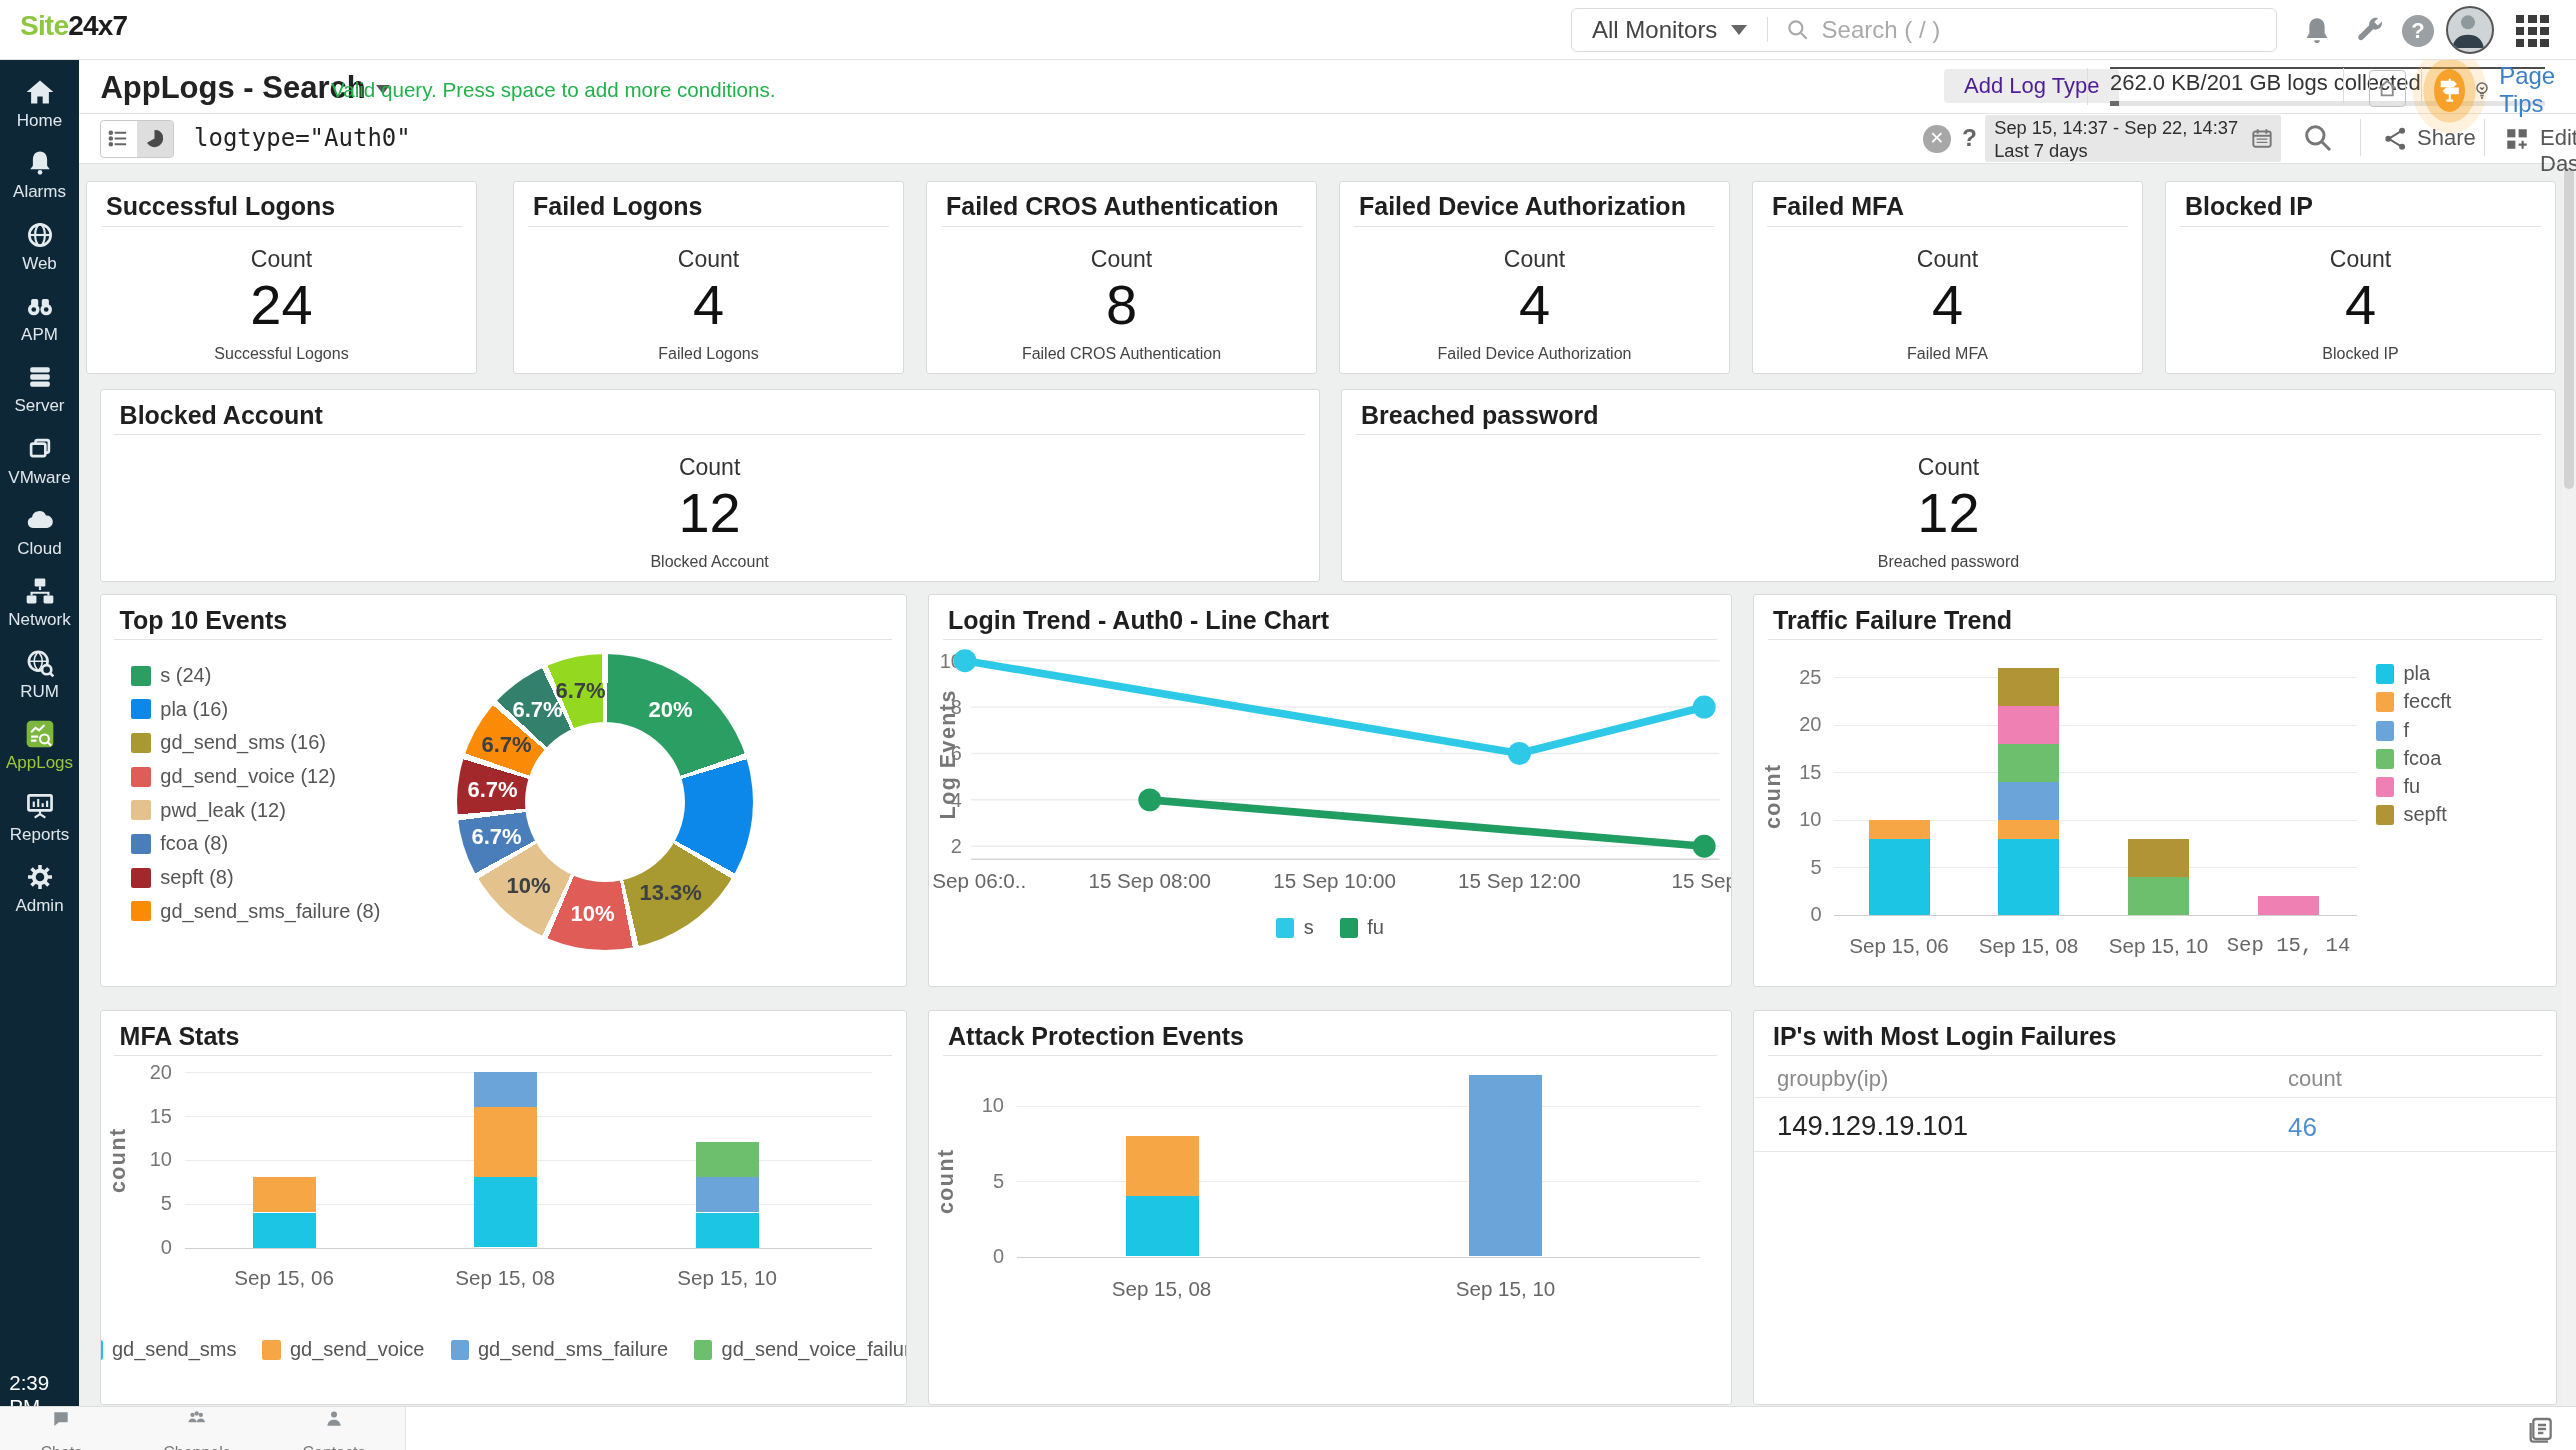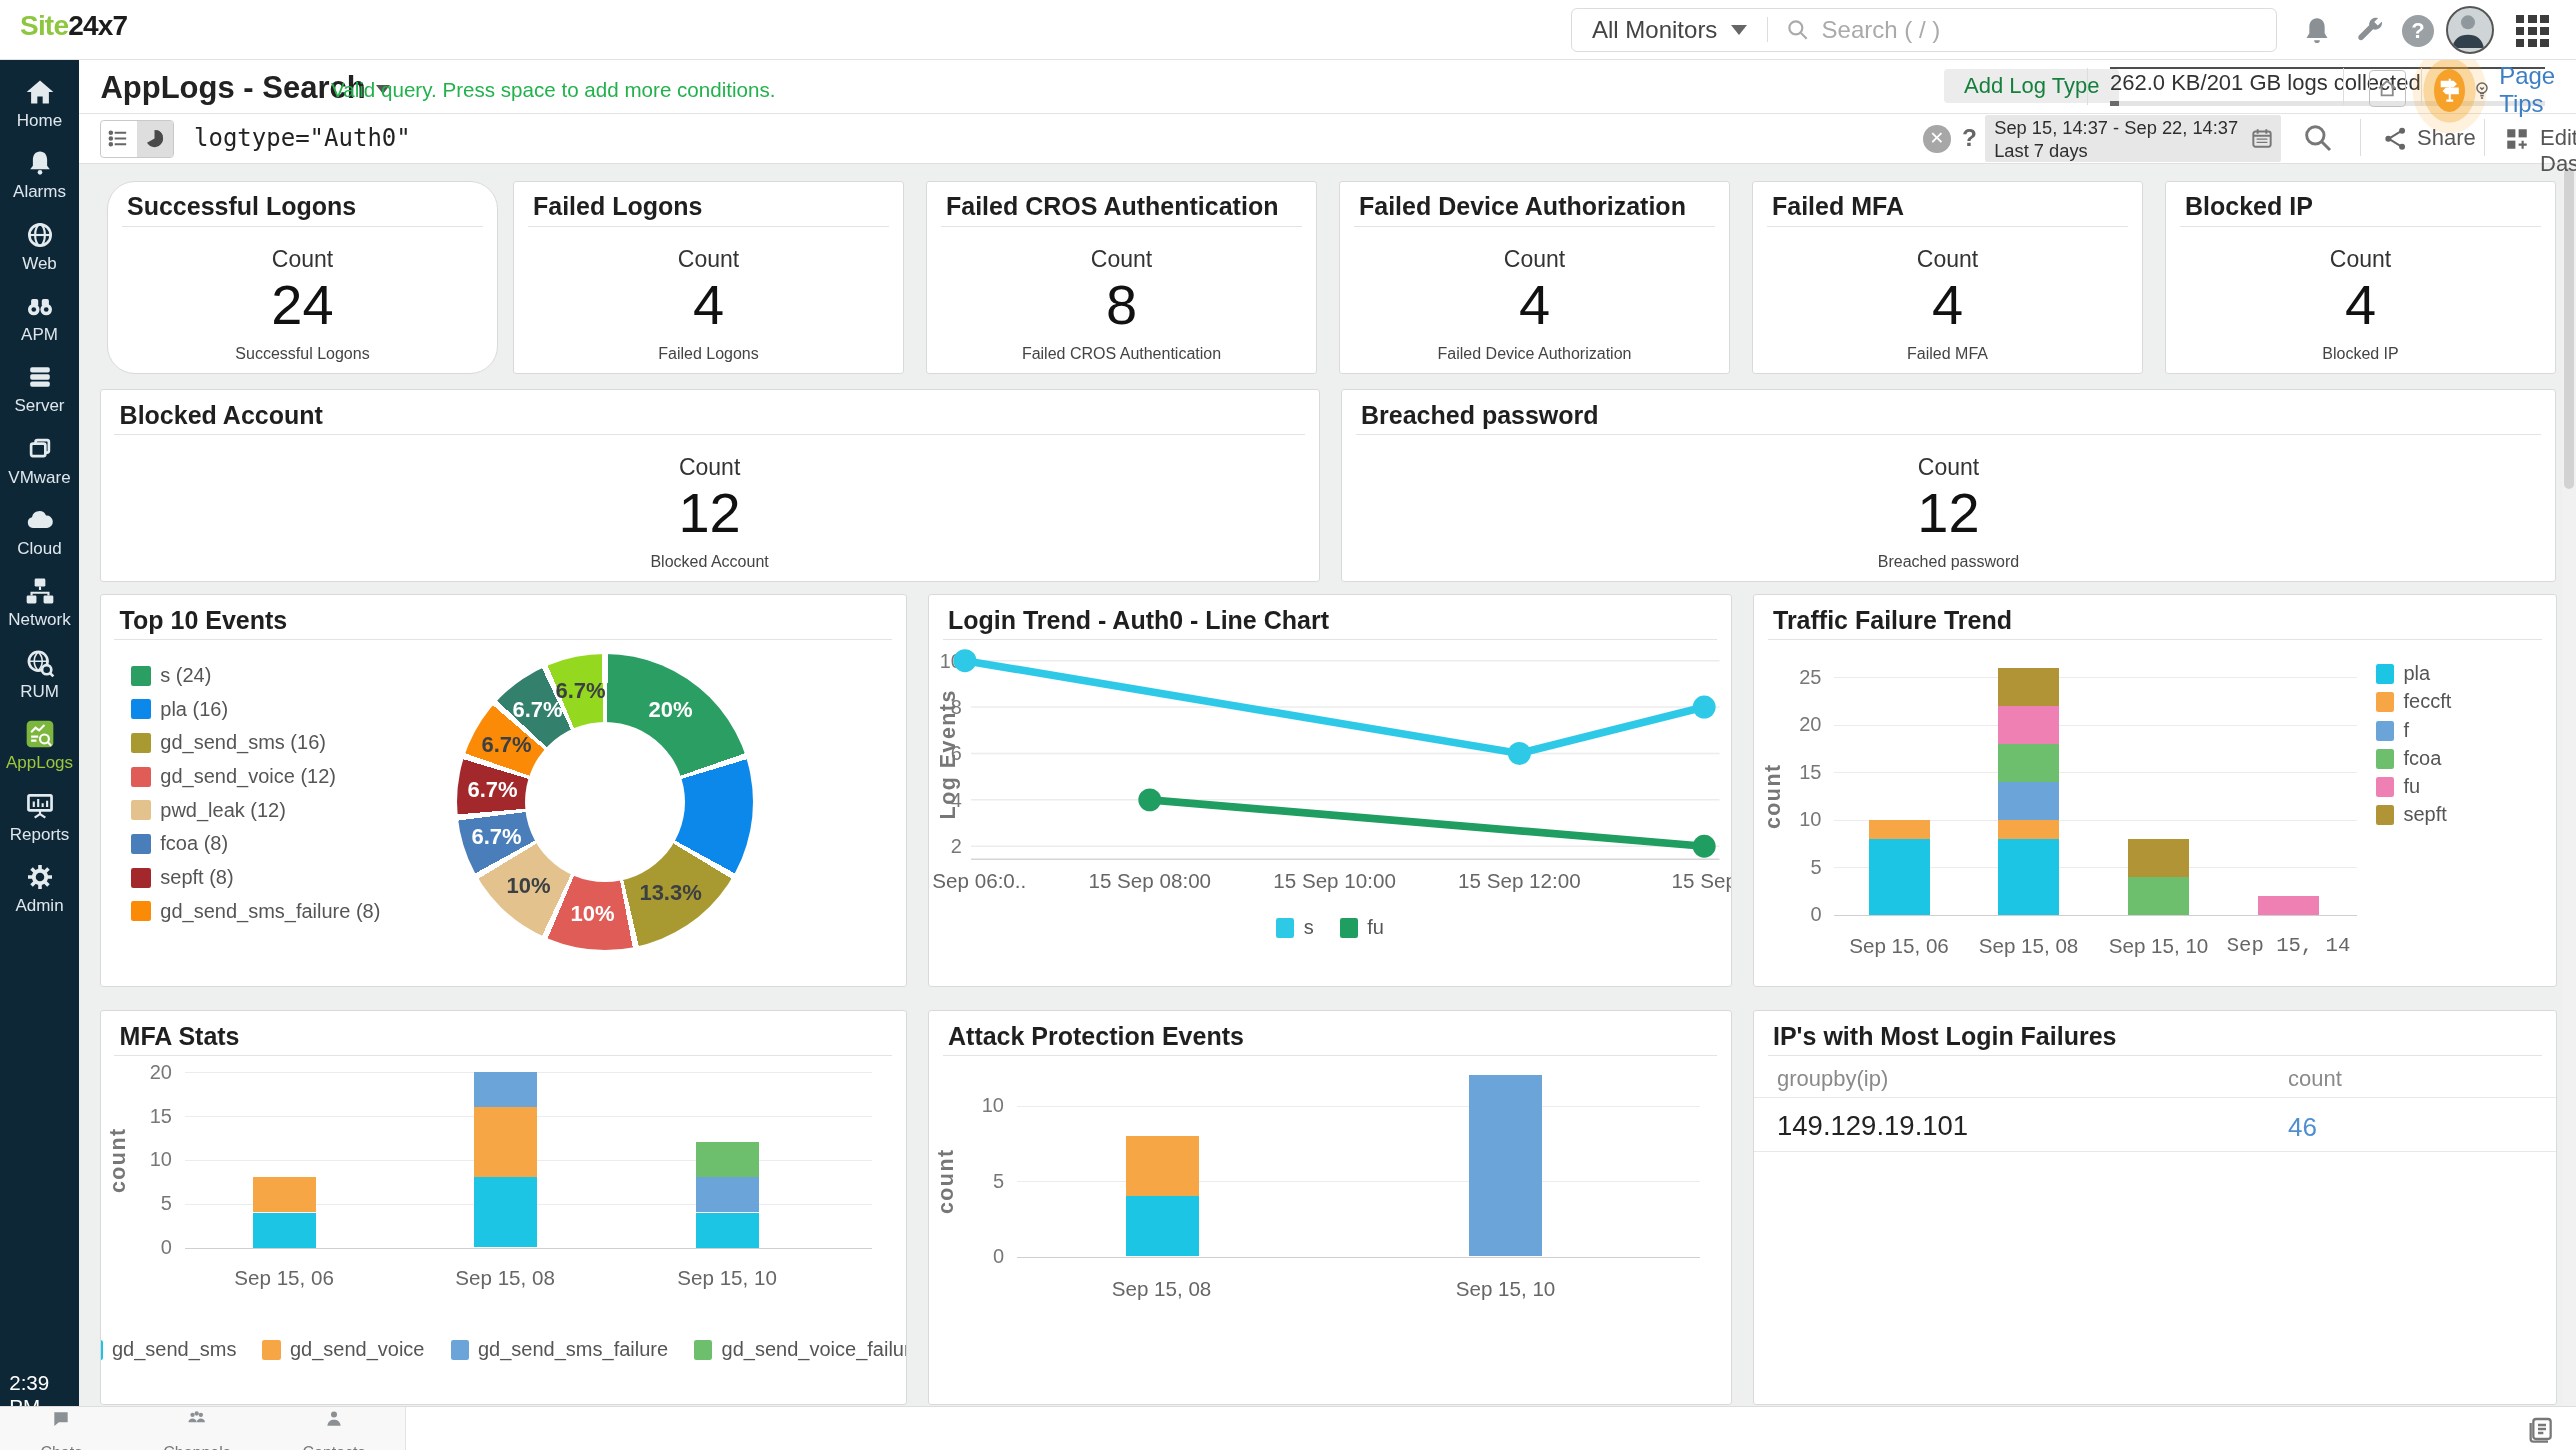--- a/index.html
+++ b/index.html
@@ -24,21 +24,21 @@
   .side-item{position:absolute;left:0;width:79px;text-align:center;cursor:pointer}
   .side-item svg{display:block;margin:0 auto}
   .side-item .lbl{font-size:17px;color:#dfe7ec;margin-top:3.1px}
   .side-item.active .lbl{color:#9dc63b}
   .side-time{position:absolute;left:9.2px;top:1312px;font-size:20.6px;color:#fff}
   
   .pagehdr{position:absolute;left:79px;top:59px;width:2497px;height:54px;background:#fff;border-bottom:0.8px solid #e3e3e3;z-index:10}
   .ptitle{position:absolute;left:21.4px;top:10.7px;font-size:31px;font-weight:bold;color:#222}
   .ptitle .c{display:inline-block;margin-left:10.7px;vertical-align:middle;border-left:7.6px solid transparent;border-right:7.6px solid transparent;border-top:9.2px solid #555}
   .qstatus{position:absolute;left:252px;top:19px;font-size:20.6px;color:#22b24c}
-  .addlog{position:absolute;left:1865px;top:10px;height:34px;background:#ececec;border-radius:3.8px;font-size:22px;color:#15803d;padding:0 20px;line-height:34px;cursor:pointer}
+  .addlog{position:absolute;left:1865px;top:10px;height:34px;background:#ececec;border-radius:3.8px;font-size:22px;color:#4c1d95;padding:0 20px;line-height:34px;cursor:pointer}
   .logscoll{position:absolute;left:2031px;top:7.6px;width:435px}
   .logscoll .line{height:2.3px;background:#4d4d4d;margin-bottom:1.5px}
   .logscoll .txt{font-size:22px;color:#333;white-space:nowrap}
   .logscoll .bar{margin-top:4.6px;height:4.6px;background:#e4e4e4;position:relative}
   .logscoll .bar i{position:absolute;left:0;top:0;width:9.2px;height:4.6px;background:#6b6b6b}
   .hd-div{position:absolute;top:9.2px;width:0.8px;height:37px;background:#ddd}
   .homebox{position:absolute;left:2290px;top:10.7px;width:35px;height:35px;border:1.5px solid #c0c0c0;border-radius:4.6px;display:flex;align-items:center;justify-content:center;cursor:pointer}
   .tipwrap{position:absolute;left:2355px;top:3.1px;display:flex;align-items:center;gap:6.1px;cursor:pointer}
   .signpost{width:43px;height:43px;border-radius:50%;background:#f5a12a;display:flex;align-items:center;justify-content:center;box-shadow:0 0 0 10.7px rgba(246,166,42,.35),0 0 0 21.4px rgba(246,166,42,.15)}
   .pagetips{font-size:24px;color:#3d7fc4}
@@ -538,21 +538,21 @@
   <div class="card" id="card-ip" style="left:1674px;top:847px;width:802px;height:393px">
     <div class="card-title">IP's with Most Login Failures</div>
     <div class="card-rule"></div>
   <div class="tbl-hdr" style="left: 23px; top: 55px;">groupby(ip)</div>
       <div class="tbl-hdr" style="left: 534px; top: 55px;">count</div>
       <div class="tbl-line" style="top: 86px;"></div>
       <div class="tbl-cell" style="left: 23px; top: 99px;">149.129.19.101</div>
       <div class="tbl-cell" style="left: 534px; top: 101px; font-size: 26px; color: rgb(79, 143, 208);">46</div>
       <div class="tbl-line" style="top: 140px;"></div>
     </div>
-<div class="card" style="left: 28px; top: 17.6px; width: 389px; height: 191px; border-radius: 28px;">
+<div class="card" style="left: 7px; top: 17.6px; width: 389px; height: 191px;">
       <div class="card-title">Successful Logons</div>
       <div class="card-rule"></div>
       <div class="metric">Count</div>
       <div class="bigval">24</div>
       <div class="caption">Successful Logons</div>
     </div>
     <div class="card" style="left: 434px; top: 17.6px; width: 389px; height: 191px;">
       <div class="card-title">Failed Logons</div>
       <div class="card-rule"></div>
       <div class="metric">Count</div>

